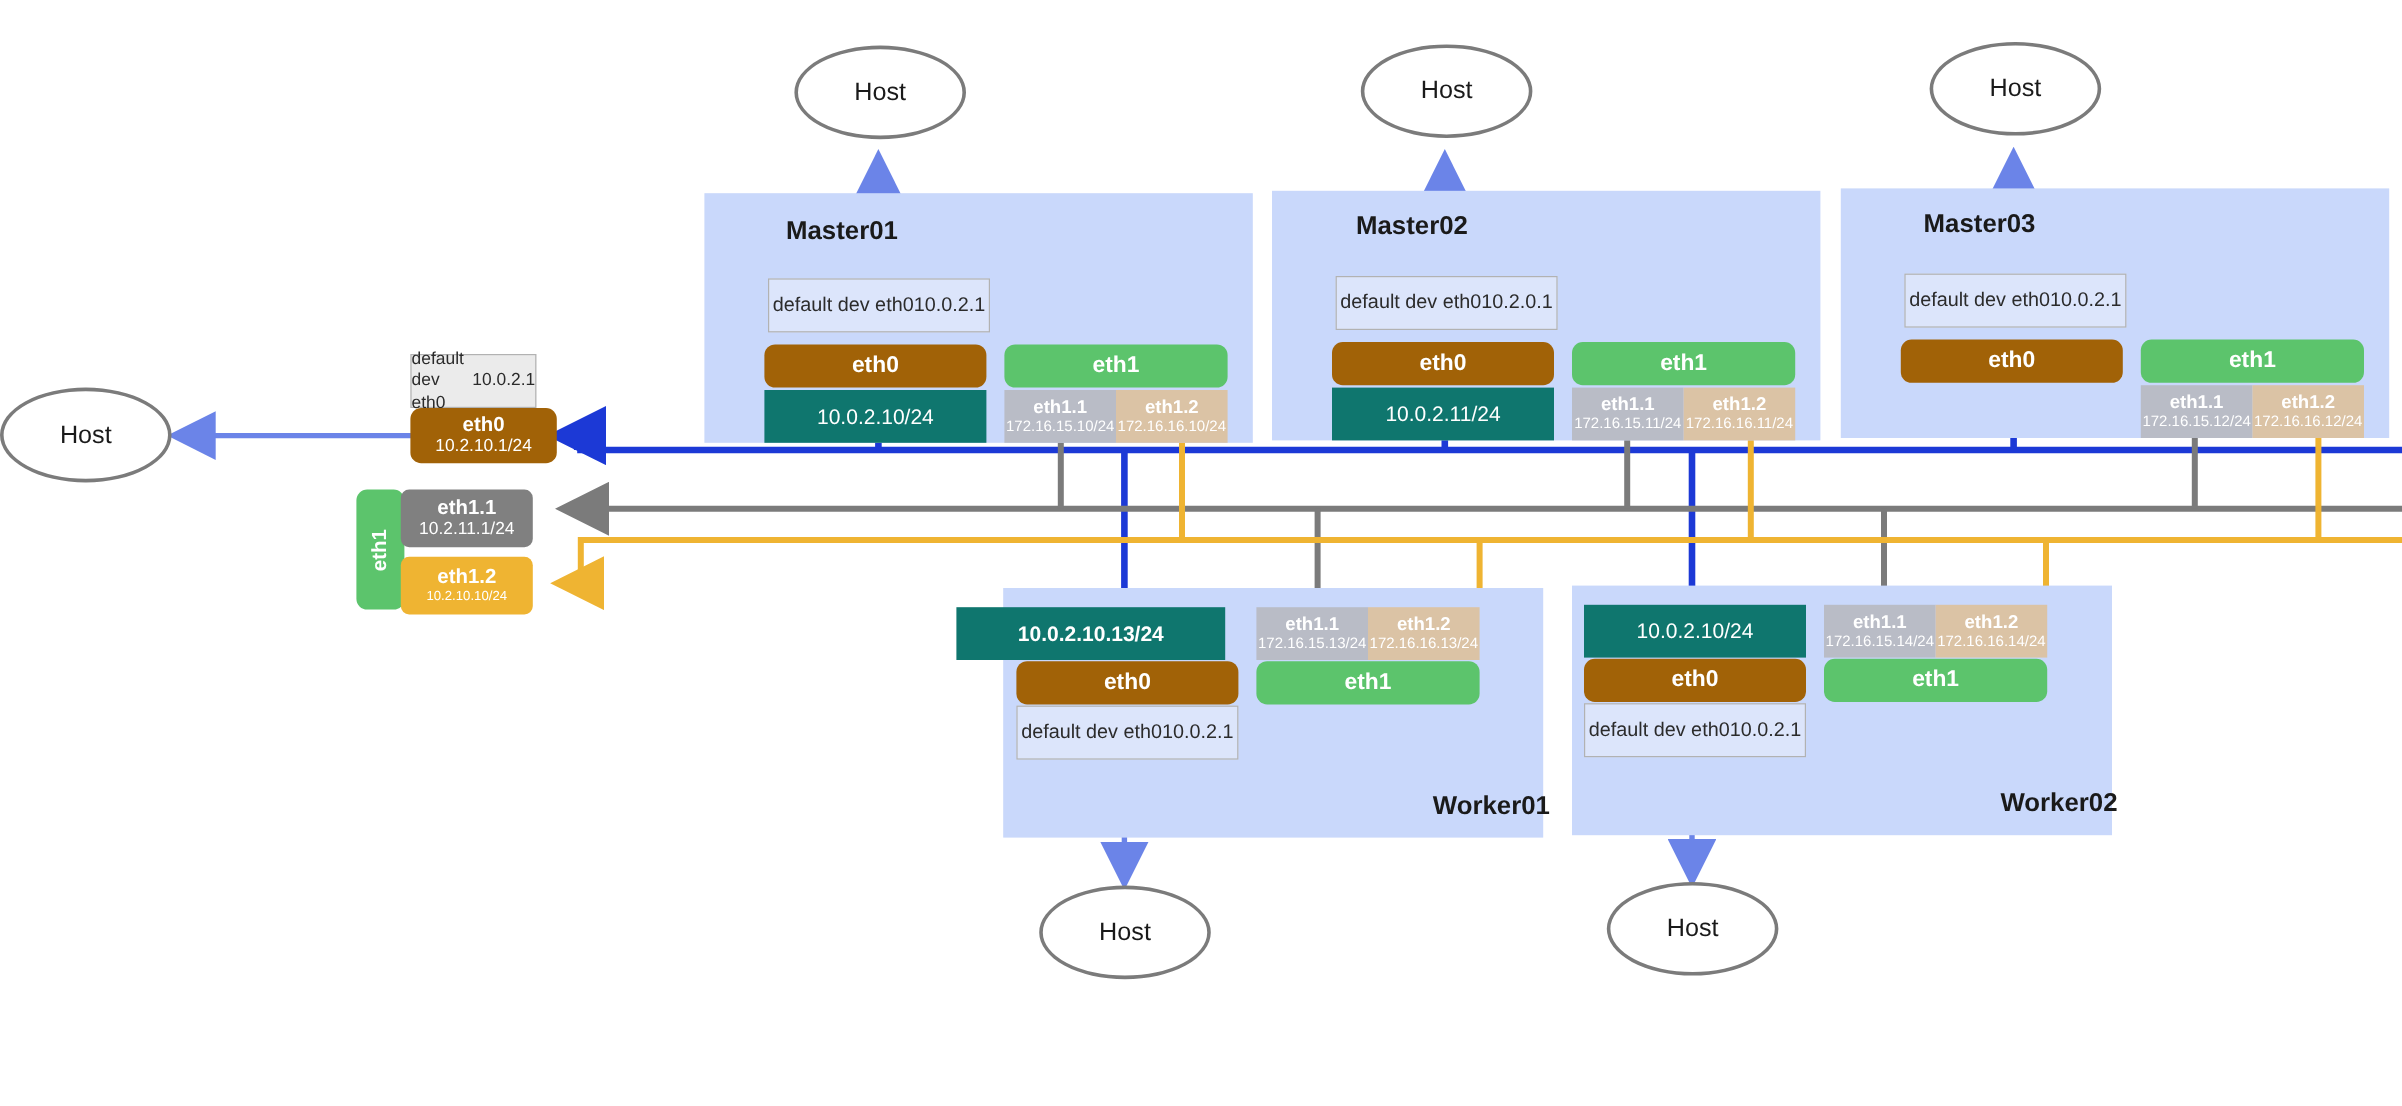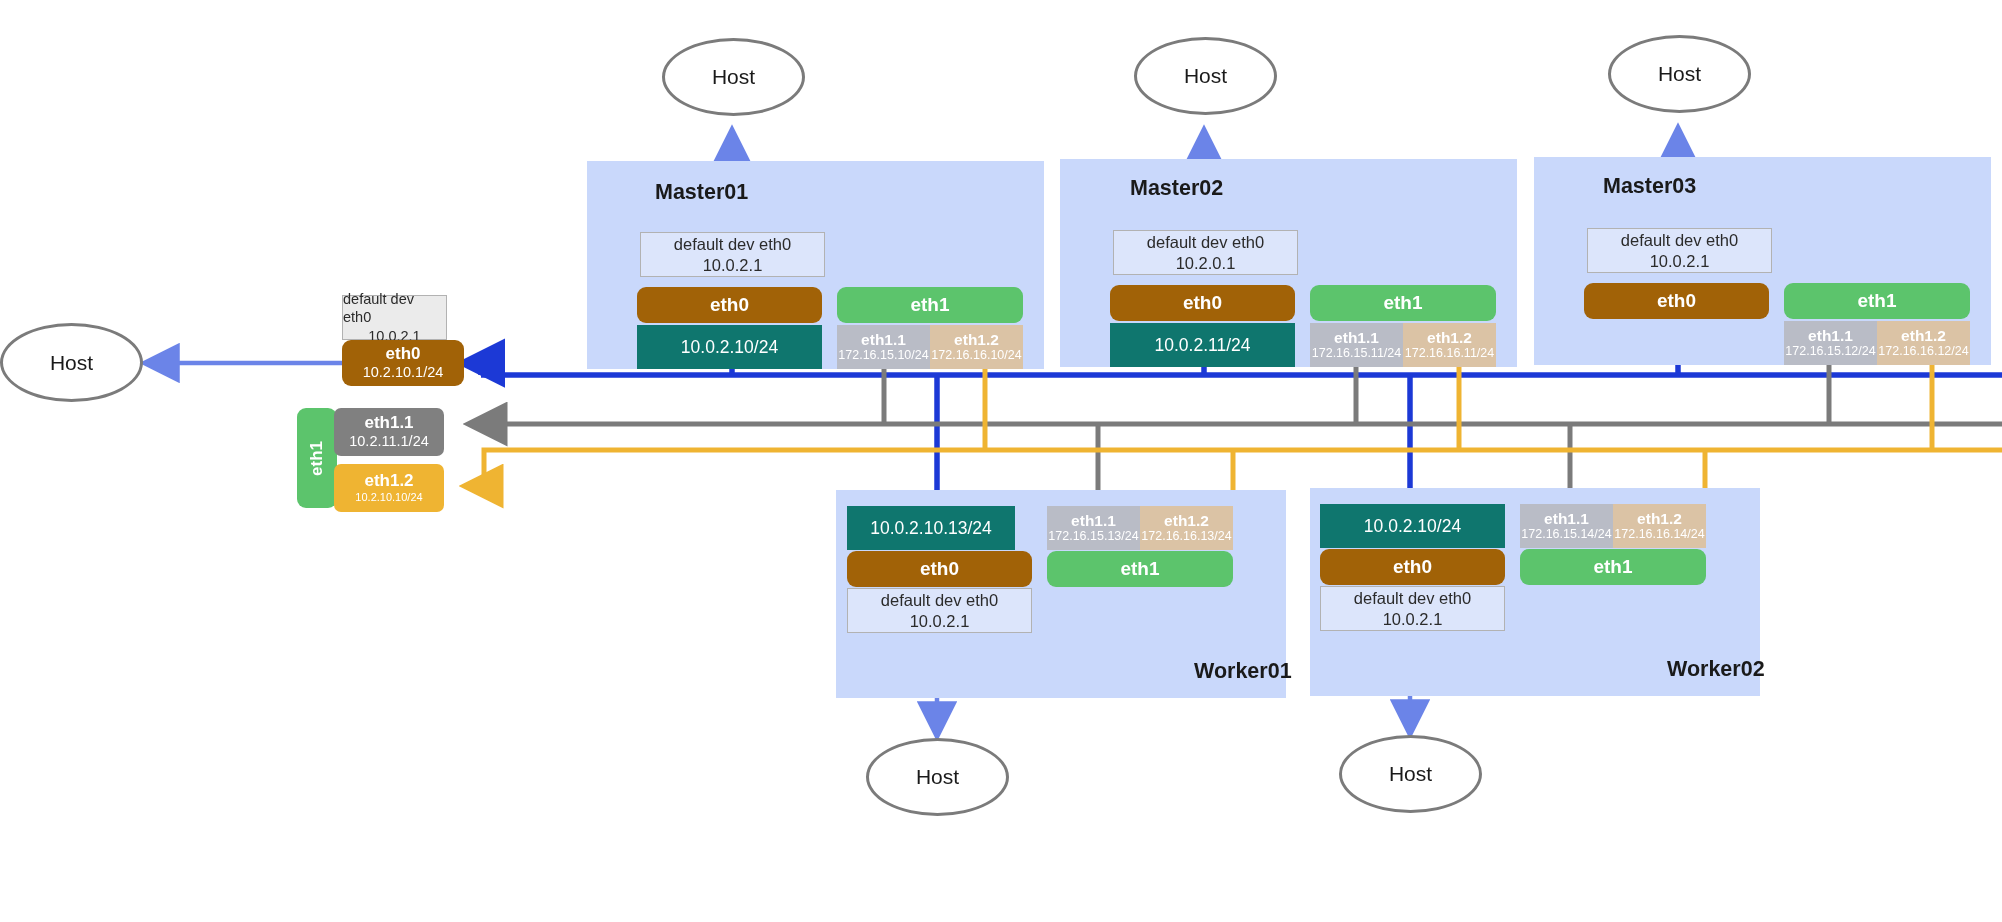--- a/index.html
+++ b/index.html
@@ -15,21 +15,21 @@
 
   
   .chip{position:absolute;box-sizing:border-box;display:flex;align-items:center;justify-content:center;text-align:center;color:#fff;}
   .chip-blue{background:#a16207;border-radius:9px;font-weight:bold;}
   .chip-blue-lt{background:#0f766e;}
   .chip-green{background:#5cc46c;border-radius:9px;font-weight:bold;}
   .chip-grey{background:#808080;font-weight:bold;}
   .chip-grey-lt{background:#b9bcc6;}
   .chip-tan{background:#dbc3a5;}
   .chip-amber{background:#efb432;font-weight:bold;}
-  .routebox{position:absolute;box-sizing:border-box;background:#ebebeb;border:1px solid #b2b2b2;color:#2b2b2b;display:flex;flex-direction:column;align-items:center;justify-content:center;line-height:1.25;}
+  .routebox{position:absolute;box-sizing:border-box;background:#ebebeb;border:1px solid #b2b2b2;color:#2b2b2b;display:flex;flex-direction:row;align-items:center;justify-content:center;line-height:1.25;}
   .routebox.on-blue{background:#dce5fb;}
 
   
   .node{position:absolute;background:#c9d8fb;}
   .node-title{position:absolute;font-weight:bold;color:#1a1a1a;font-size:21.5px;margin-left:41px;}
 
   
   .host{position:absolute;border:3.5px solid #7b7b7b;border-radius:50%;background:#fff;display:flex;align-items:center;justify-content:center;font-size:21px;color:#1a1a1a;box-sizing:border-box;}
 
   .vlabel{writing-mode:vertical-rl;text-orientation:mixed;transform:rotate(180deg);}
@@ -225,21 +225,21 @@
   <div class="chip chip-grey-lt" style="left:1784px;top:321px;width:93px;height:44px;flex-direction:column;">
     <div style="font-size:15.5px;font-weight:bold;line-height:1.15;">eth1.1</div>
     <div style="font-size:12.5px;line-height:1.2;">172.16.15.12/24</div>
   </div>
   <div class="chip chip-tan" style="left:1877px;top:321px;width:93px;height:44px;flex-direction:column;">
     <div style="font-size:15.5px;font-weight:bold;line-height:1.15;">eth1.2</div>
     <div style="font-size:12.5px;line-height:1.2;">172.16.16.12/24</div>
   </div>
 
   <div class="node" style="left:836px;top:490px;width:450px;height:208px;"></div>
-  <div class="chip chip-blue-lt" style="left:847px;top:506px;width:168px;height:44px;font-size:17.5px;">
+  <div class="chip chip-blue-lt" style="left:797px;top:506px;width:224px;height:44px;font-size:17.5px;font-weight:bold;">
     <span>10.0.2.10.13/24</span>
   </div>
   <div class="chip chip-blue" style="left:847px;top:551px;width:185px;height:36px;font-size:19px;">
     <span>eth0</span>
   </div>
   <div class="routebox on-blue" style="left:847px;top:588px;width:185px;height:45px;font-size:16.5px;">
     <div>default dev eth0</div>
     <div>10.0.2.1</div>
   </div>
   <div class="chip chip-grey-lt" style="left:1047px;top:506px;width:93px;height:44px;flex-direction:column;">

